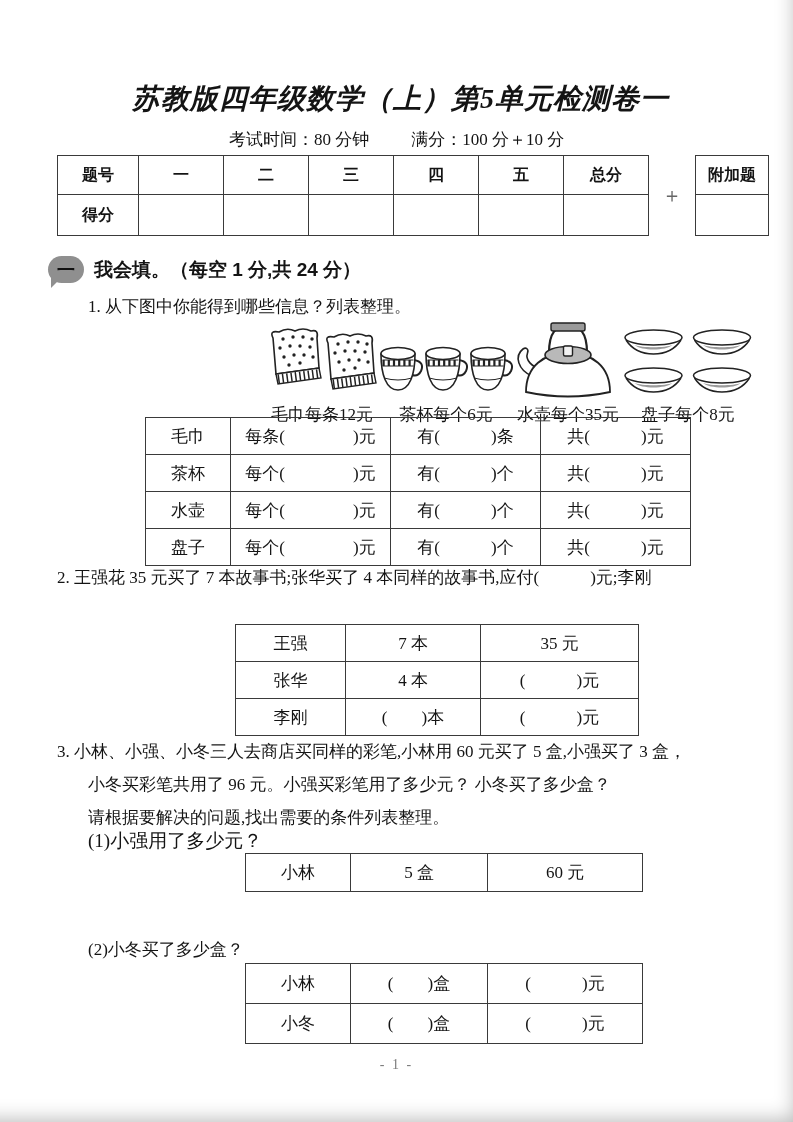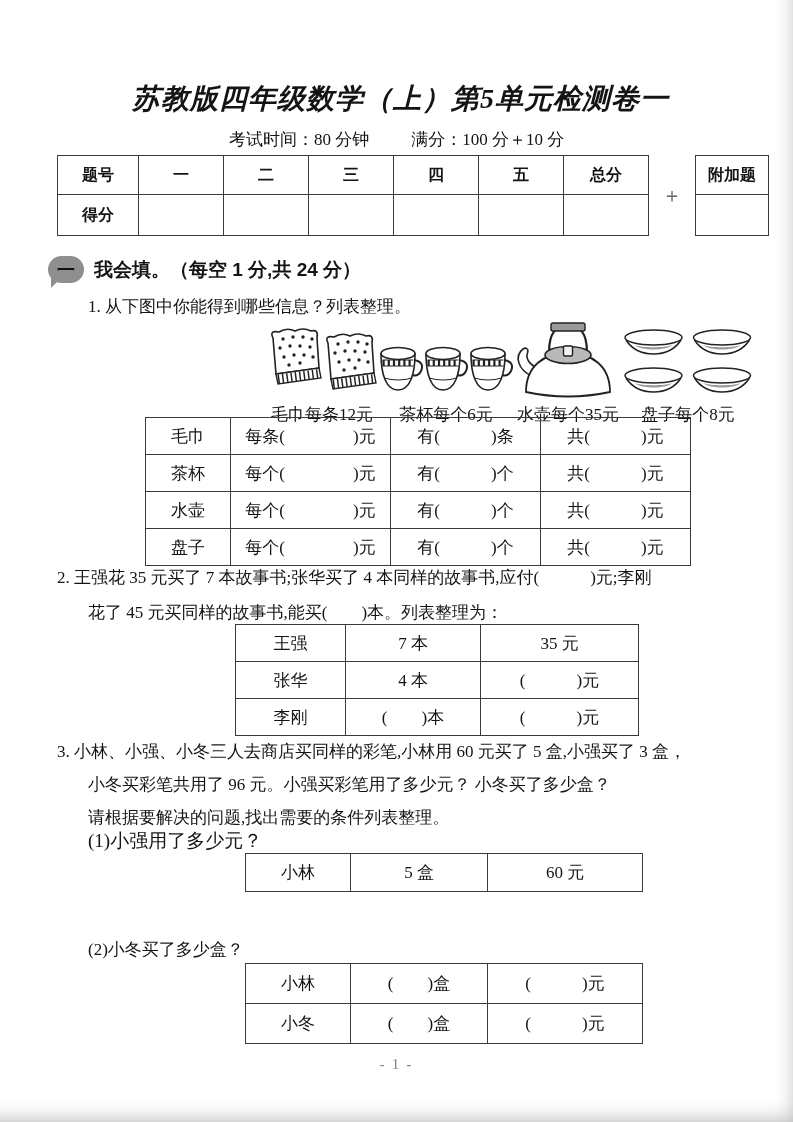--- a/index.html
+++ b/index.html
@@ -233,21 +233,20 @@
       <td>盘子</td>
       <td>每个(　　　　)元</td>
       <td>有(　　　)个</td>
       <td>共(　　　)元</td>
     </tr>
   </tbody>
     </table>
 
   <div class="q2">
     <div class="qline">2. 王强花 35 元买了 7 本故事书;张华买了 4 本同样的故事书,应付(　　　)元;李刚</div>
-    <div class="qline l2">花了 45 元买同样的故事书,能买(　　)本。列表整理为：</div>
   </div>
 
   <table class="qtable t2">
     <colgroup>
         <col style="width:110px">
         <col style="width:135px">
         <col style="width:158px">
       </colgroup>
     <tbody>
         <tr>

